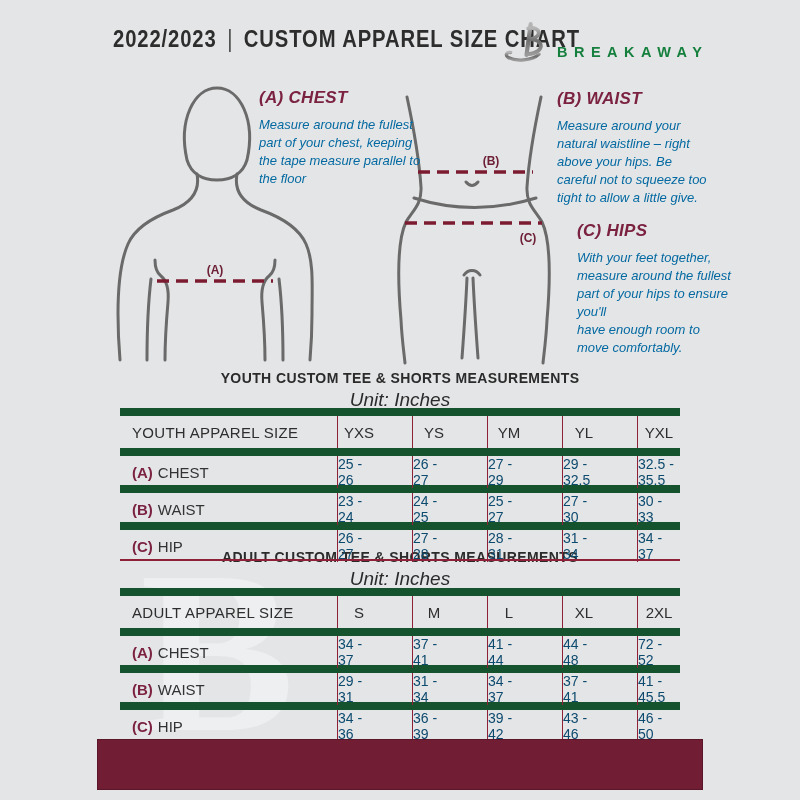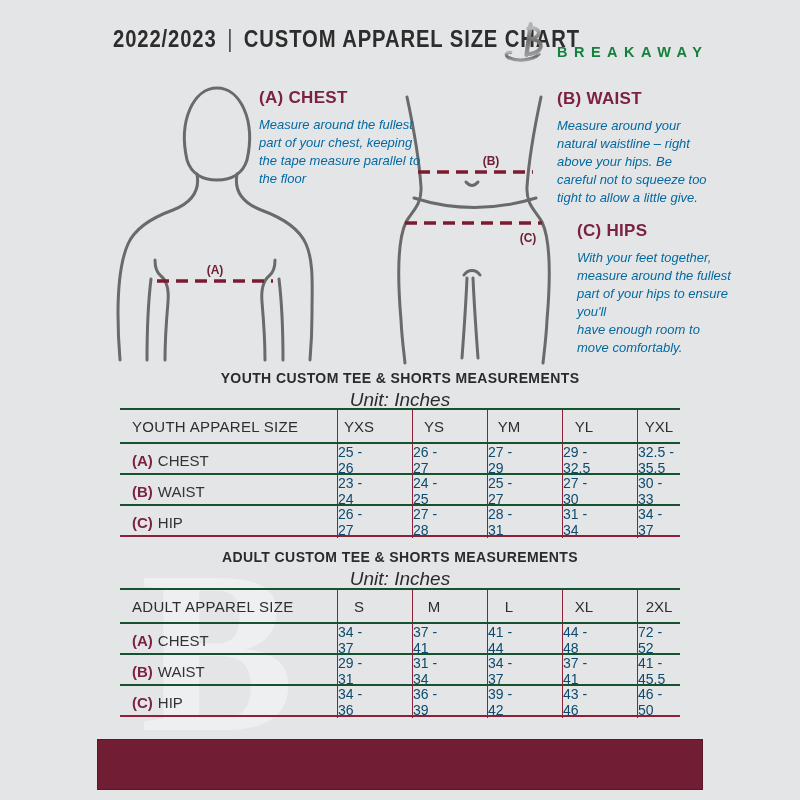--- a/index.html
+++ b/index.html
@@ -17,42 +17,42 @@
   }
   .hdr-sep { font-weight:normal; color:#4a4a4a; padding:0 12px; }
   .hdr-brand {
     position:absolute; left:557px; top:44px;
     font-size:14.5px; font-weight:bold; letter-spacing:6.5px; color:#15803d;
     white-space:nowrap;
   }
   .hdr-logo { position:absolute; left:498px; top:15px; }
   
   .guide-block { position:absolute; z-index:1; }
-  .guide-h { font-size:17px; font-weight:bold; color:#7b2240; letter-spacing:.3px; margin:0 0 8px 0; }
+  .guide-h { font-size:17px; font-weight:bold; color:#7b2240; letter-spacing:.3px; margin:0 0 8px 0;font-style:italic; }
   .guide-p { font-size:13px; font-style:italic; color:#0369a1; line-height:1.38; margin:0; }
   .guide-p span { display:block; }
   .fig { position:absolute; z-index:0; }
   .fig path { fill:none; stroke:#6a6a6a; stroke-width:3; stroke-linecap:round; }
   .fig path.dash { stroke:#7c1b30; stroke-width:3.4; stroke-dasharray:12 7; stroke-linecap:butt; }
   .fig text { font-family:"Liberation Sans", sans-serif; font-size:12px; font-weight:bold; fill:#6d2036; }
   
   .sec-title {
     position:absolute; left:100px; width:600px; text-align:center;
     font-size:14px; font-weight:bold; color:#2b2b2b; letter-spacing:.4px;
   }
   .sec-unit {
     position:absolute; left:100px; width:600px; text-align:center;
     font-size:19px; font-style:italic; color:#2b2b2b;
   }
   
   .size-table {
     position:absolute; left:120px; width:560px; z-index:1;
     border-bottom:2px solid #8e2138;
   }
-  .t-row { display:grid; grid-template-columns:185px repeat(5,1fr); border-top:2px solid #14532d; height:29px;gap:32px; }
+  .t-row { display:grid; grid-template-columns:185px repeat(5,1fr); border-top:8px solid #14532d; height:29px;gap:32px; }
   .t-row.head { height:32px; }
   .t-cell {
     display:flex; align-items:center; justify-content:center;
     font-size:14px; color:#0c4a6e; border-left:1.5px solid #8e2138;
   }
   .t-cell:first-child { border-left:none; justify-content:flex-start; padding-left:12px; font-size:15px; color:#333; }
   .t-row.head .t-cell { font-weight:normal; font-size:15px; color:#2e2e2e; }
   .t-row.head .t-cell:first-child { font-weight:normal; letter-spacing:.3px; }
   .row-key { color:#7b2240; font-weight:bold; margin-right:5px; }
   

